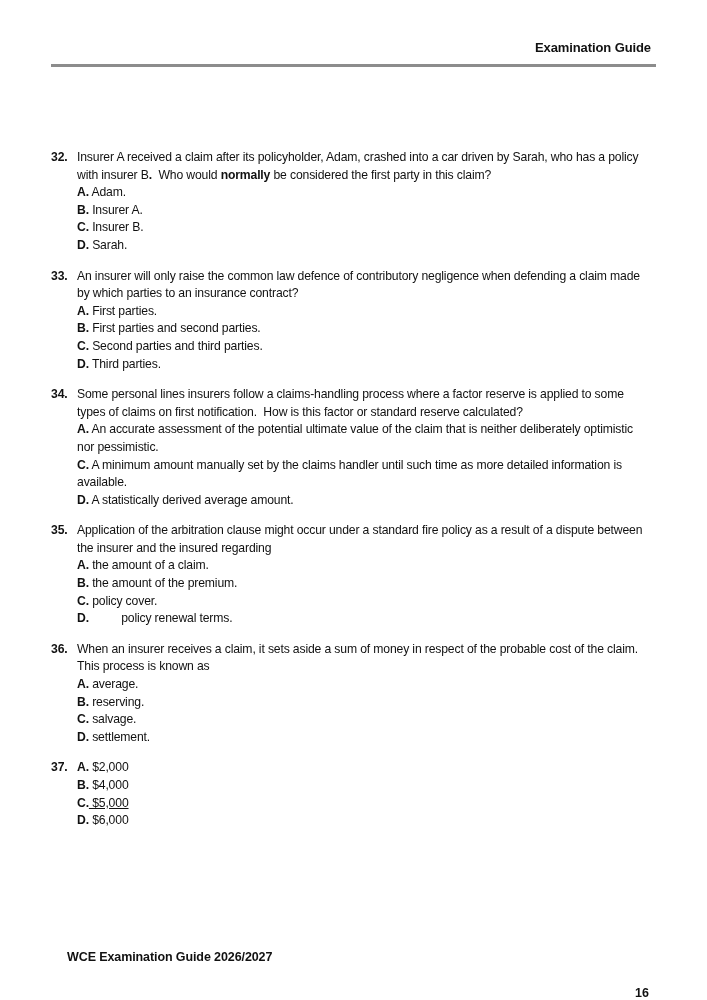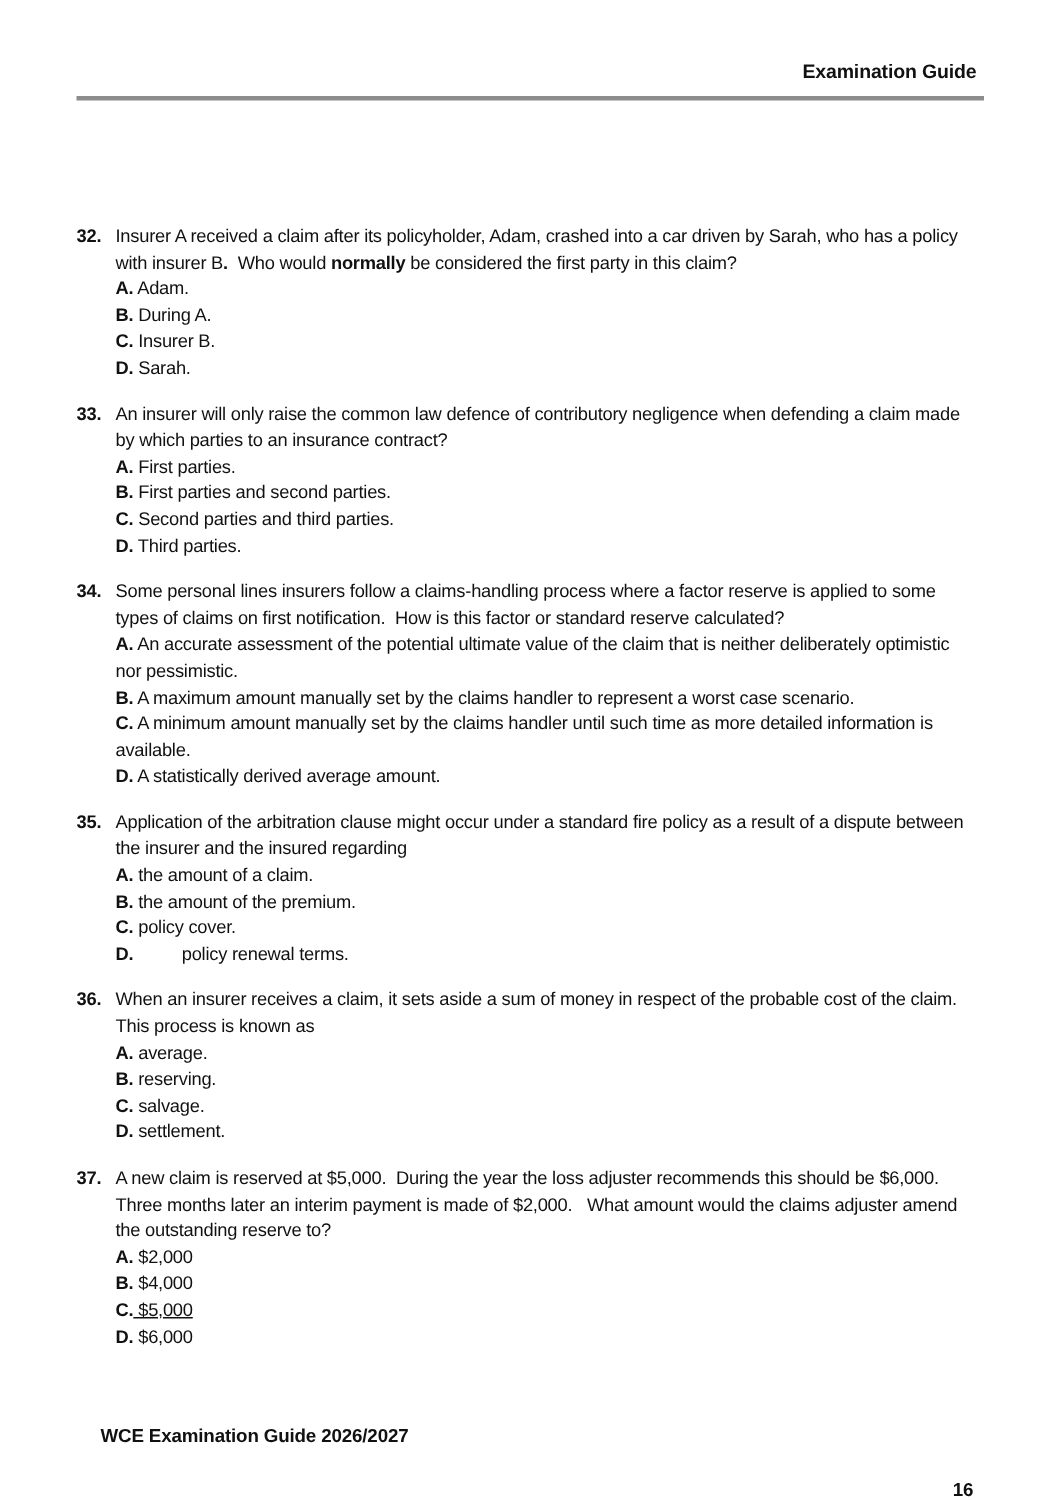--- a/index.html
+++ b/index.html
@@ -35,37 +35,36 @@
 <body>
 
 <div class="header-title">Examination Guide</div>
 <div class="header-rule"></div>
 
 <div class="questions" id="question-list">
     <div class="question">
       <span class="qnum">32.</span>
       <div class="stem"><span style="white-space: pre-wrap;">Insurer A received a claim after its policyholder, Adam, crashed into a car driven by Sarah, who has a policy with insurer B</span><b style="white-space: pre-wrap;">.</b><span style="white-space: pre-wrap;">  Who would </span><b style="white-space: pre-wrap;">normally</b><span style="white-space: pre-wrap;"> be considered the first party in this claim?</span></div>
       <div class="option"><span class="olabel">A.</span><span style="white-space: pre-wrap;"> Adam.</span></div>
-      <div class="option"><span class="olabel">B.</span><span style="white-space: pre-wrap;"> During A.</span></div>
+      <div class="option"><span class="olabel">B.</span><span style="white-space: pre-wrap;"> Insurer A.</span></div>
       <div class="option"><span class="olabel">C.</span><span style="white-space: pre-wrap;"> Insurer B.</span></div>
       <div class="option"><span class="olabel">D.</span><span style="white-space: pre-wrap;"> Sarah.</span></div>
     </div>
     <div class="question">
       <span class="qnum">33.</span>
       <div class="stem"><span style="white-space: pre-wrap;">An insurer will only raise the common law defence of contributory negligence when defending a claim made by which parties to an insurance contract?</span></div>
       <div class="option"><span class="olabel">A.</span><span style="white-space: pre-wrap;"> First parties.</span></div>
       <div class="option"><span class="olabel">B.</span><span style="white-space: pre-wrap;"> First parties and second parties.</span></div>
       <div class="option"><span class="olabel">C.</span><span style="white-space: pre-wrap;"> Second parties and third parties.</span></div>
       <div class="option"><span class="olabel">D.</span><span style="white-space: pre-wrap; text-align: center;"> Third parties.</span></div>
     </div>
     <div class="question">
       <span class="qnum">34.</span>
       <div class="stem"><span style="white-space: pre-wrap;">Some personal lines insurers follow a claims-handling process where a factor reserve is applied to some types of claims on first notification.  How is this factor or standard reserve calculated?</span></div>
       <div class="option"><span class="olabel">A.</span><span style="white-space: pre-wrap;"> An accurate assessment of the potential ultimate value of the claim that is neither deliberately optimistic nor pessimistic.</span></div>
-      <div class="option"><span class="olabel">B.</span><span style="white-space: pre-wrap;"> A maximum amount manually set by the claims handler to represent a worst case scenario.</span></div>
       <div class="option"><span class="olabel">C.</span><span style="white-space: pre-wrap;"> A minimum amount manually set by the claims handler until such time as more detailed information is available.</span></div>
       <div class="option"><span class="olabel">D.</span><span style="white-space: pre-wrap;"> A statistically derived average amount.</span></div>
     </div>
     <div class="question">
       <span class="qnum">35.</span>
       <div class="stem"><span style="white-space: pre-wrap;">Application of the arbitration clause might occur under a standard fire policy as a result of a dispute between the insurer and the insured regarding</span></div>
       <div class="option"><span class="olabel">A.</span><span style="white-space: pre-wrap;"> the amount of a claim.</span></div>
       <div class="option"><span class="olabel">B.</span><span style="white-space: pre-wrap;"> the amount of the premium.</span></div>
       <div class="option"><span class="olabel">C.</span><span style="white-space: pre-wrap;"> policy cover.</span></div>
       <div class="option"><span class="olabel">D.</span><span style="white-space: pre-wrap; margin-left: 29px;"> policy renewal terms.</span></div>
@@ -73,21 +72,20 @@
     <div class="question">
       <span class="qnum">36.</span>
       <div class="stem"><span style="white-space: pre-wrap;">When an insurer receives a claim, it sets aside a sum of money in respect of the probable cost of the claim.  This process is known as</span></div>
       <div class="option"><span class="olabel">A.</span><span style="white-space: pre-wrap;"> average.</span></div>
       <div class="option"><span class="olabel">B.</span><span style="white-space: pre-wrap;"> reserving.</span></div>
       <div class="option"><span class="olabel">C.</span><span style="white-space: pre-wrap;"> salvage.</span></div>
       <div class="option"><span class="olabel">D.</span><span style="white-space: pre-wrap;"> settlement.</span></div>
     </div>
     <div class="question">
       <span class="qnum">37.</span>
-      <div class="stem"><span style="white-space: pre-wrap;">A new claim is reserved at $5,000.  During the year the loss adjuster recommends this should be $6,000.  Three months later an interim payment is made of $2,000.   What amount would the claims adjuster amend the outstanding reserve to?</span></div>
       <div class="option"><span class="olabel">A.</span><span style="white-space: pre-wrap;"> $2,000</span></div>
       <div class="option"><span class="olabel">B.</span><span style="white-space: pre-wrap;"> $4,000</span></div>
       <div class="option"><span class="olabel">C.</span><span style="white-space: pre-wrap; text-decoration: underline;"> $5,000</span></div>
       <div class="option"><span class="olabel">D.</span><span style="white-space: pre-wrap;"> $6,000</span></div>
     </div>
   </div>
 
 <div class="footer-left">WCE Examination Guide 2026/2027</div>
 <div class="footer-right">16</div>
 

